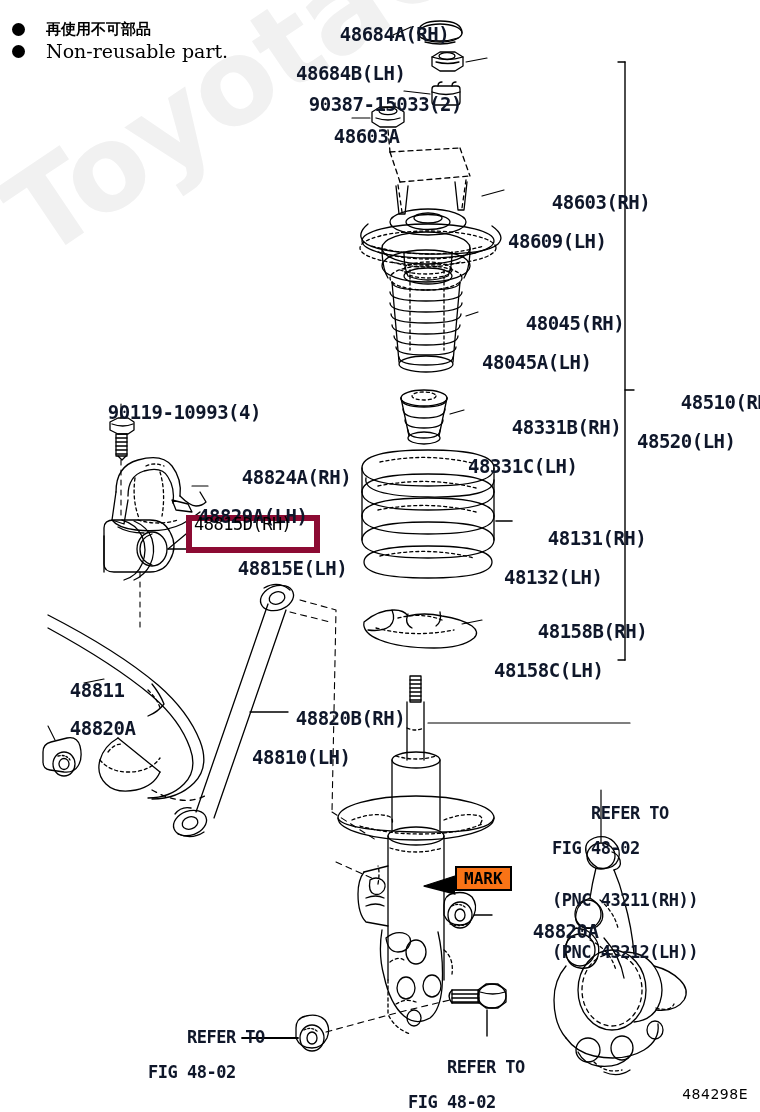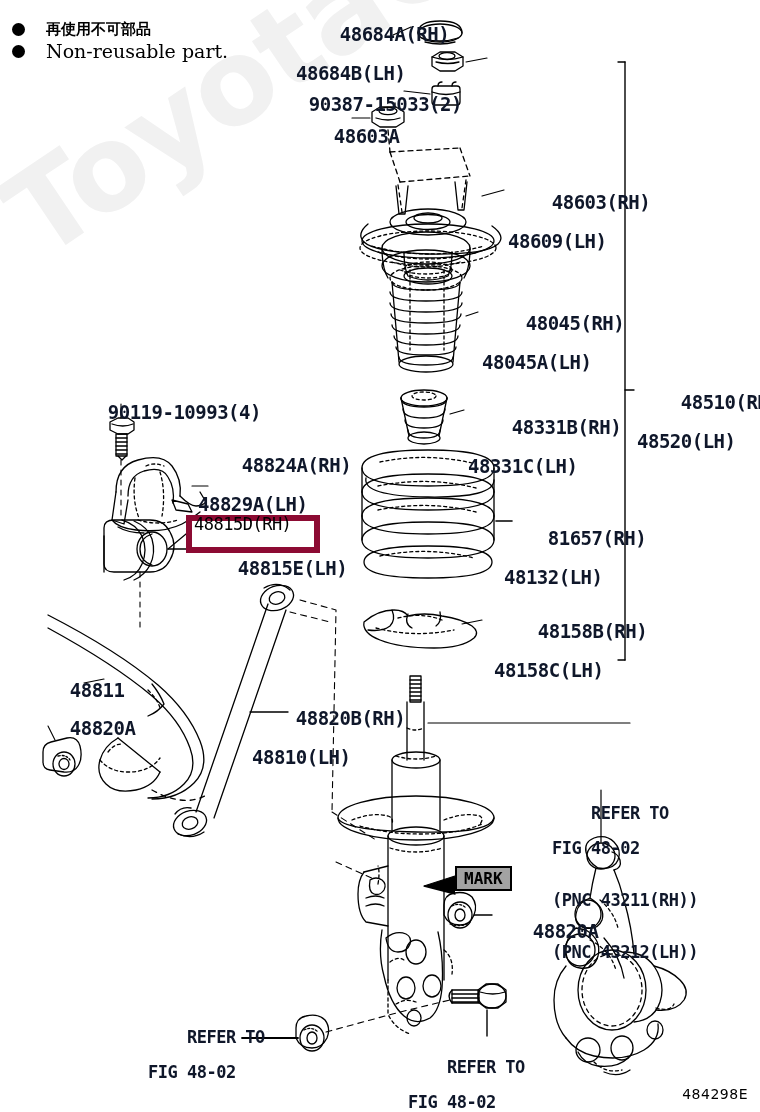--- a/index.html
+++ b/index.html
@@ -45,21 +45,21 @@
   
   #highlight{position:absolute;left:186px;top:515px;width:134px;height:38px;
              border:6px solid #8c0b33;background:#fff;box-sizing:border-box;
              z-index:2;}
   .hl-text{position:absolute;left:194px;top:514px;z-index:4;
            font-size:17px;font-weight:400;letter-spacing:-0.5px;
            font-family:"DejaVu Sans Mono","Liberation Mono",monospace;}
 
   
   #markbox{position:absolute;left:455px;top:866px;z-index:3;
-           border:2px solid #000;background:#a3a3a3;padding:1px 7px;
+           border:2px solid #000;background:#f97316;padding:1px 7px;
            font-size:16px;font-weight:700;letter-spacing:0px;}
 
   
   #figcode{position:absolute;right:12px;bottom:10px;z-index:3;
            font-family:"DejaVu Sans","Liberation Sans",sans-serif;
            font-size:14px;font-weight:400;letter-spacing:0.5px;margin-left:33px;}
 </style>
 </head>
 <body>
 
@@ -438,34 +438,34 @@
     <span>48510(RH)</span>
     <span class="l2">48520(LH)</span>
   </div>
 
   <div class="lab" style="left:468px;top:399px;">
     <span>48331B(RH)</span>
     <span class="l2">48331C(LH)</span>
   </div>
 
   <div class="lab" style="left:504px;top:510px;">
-    <span>81657(RH)</span>
+    <span>48131(RH)</span>
     <span class="l2">48132(LH)</span>
   </div>
 
   <div class="lab" style="left:494px;top:603px;">
     <span>48158B(RH)</span>
     <span class="l2">48158C(LH)</span>
   </div>
 
   <div class="lab" style="left:64px;top:384px;">
     <span>90119-10993(4)</span>
   </div>
 
-  <div class="lab" style="left:198px;top:437px;">
+  <div class="lab" style="left:198px;top:449px;">
     <span>48824A(RH)</span>
     <span class="l2">48829A(LH)</span>
   </div>
 
   <div class="lab" style="left:194px;top:540px;text-align:right;">
     <span>48815E(LH)</span>
   </div>
 
   <div class="lab" style="left:26px;top:662px;">
     <span>48811</span>

